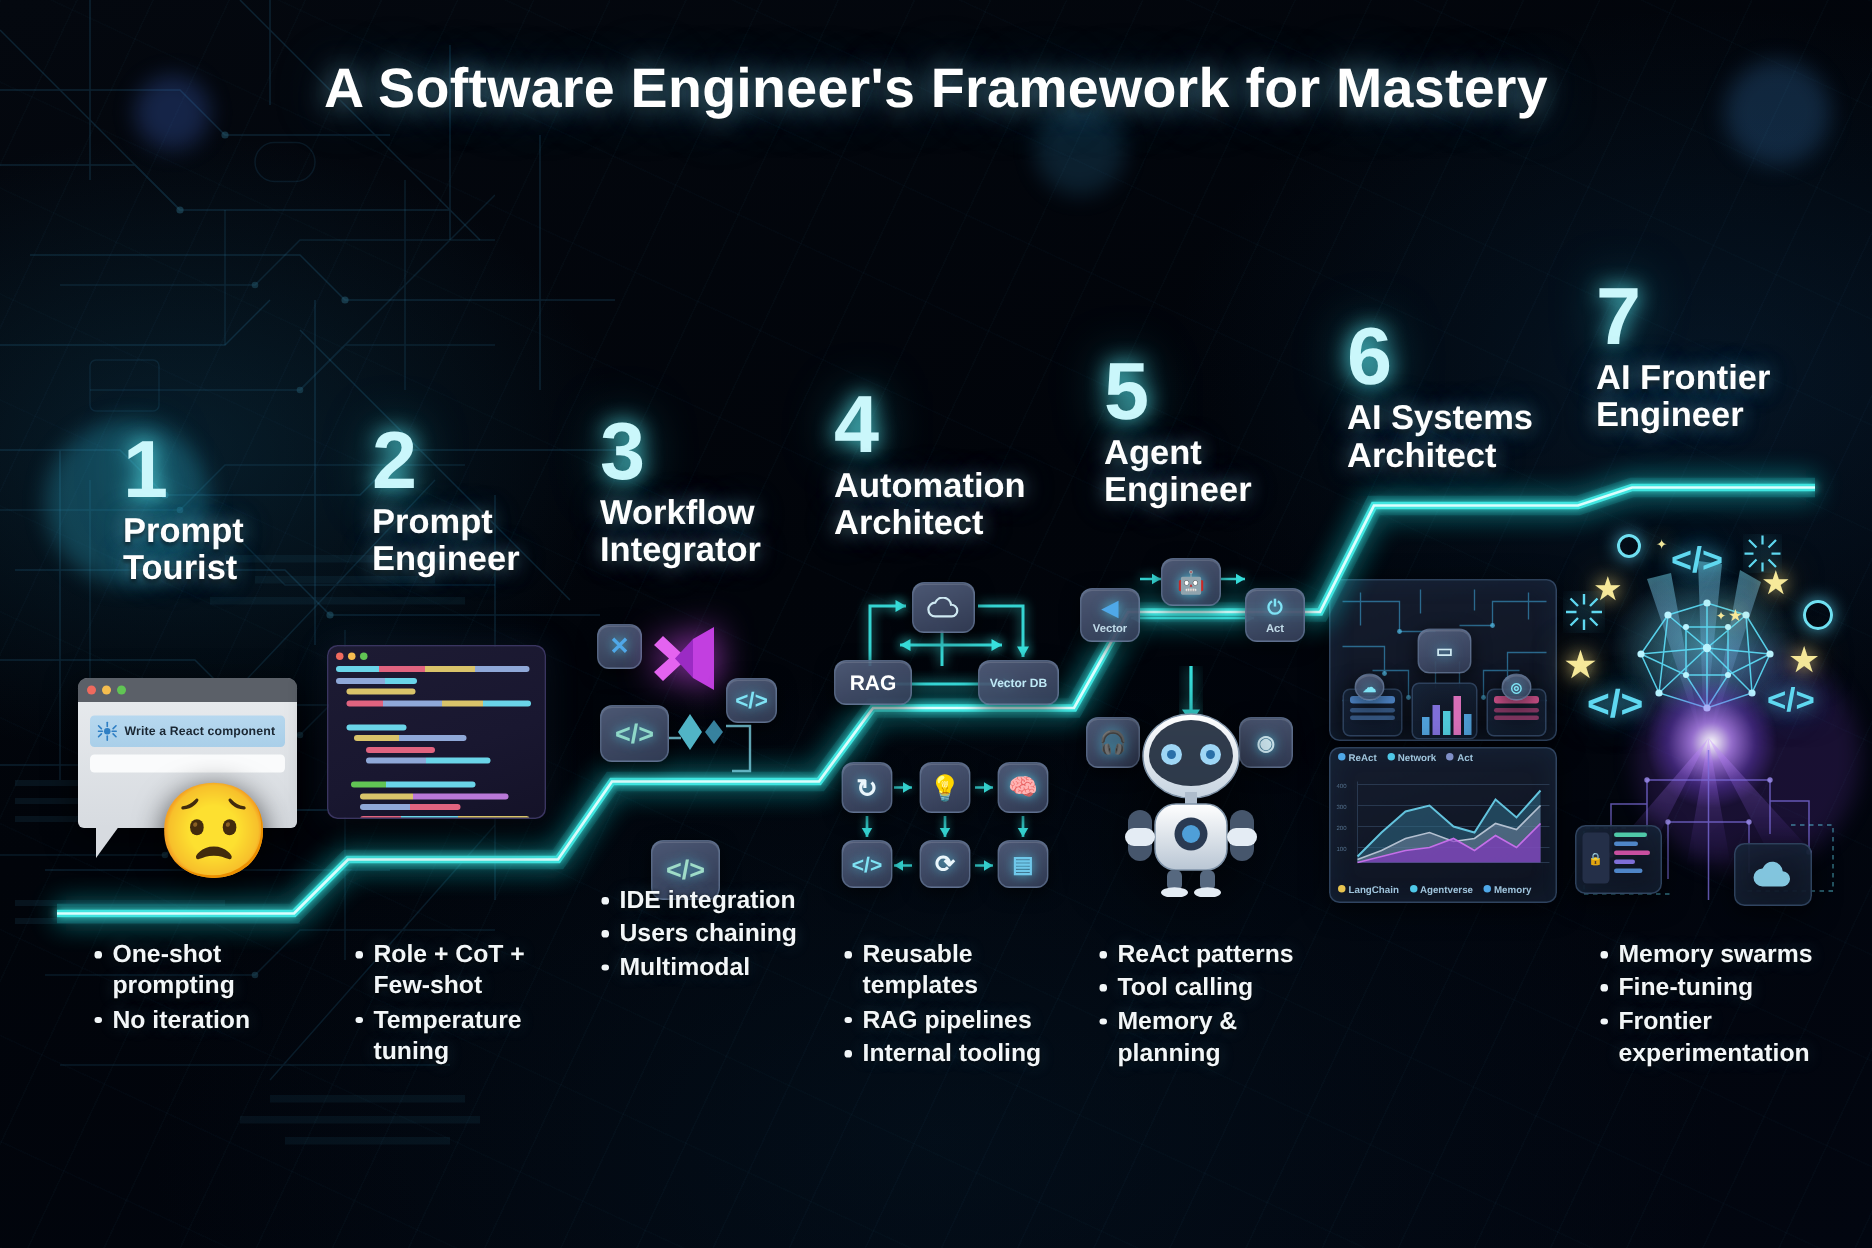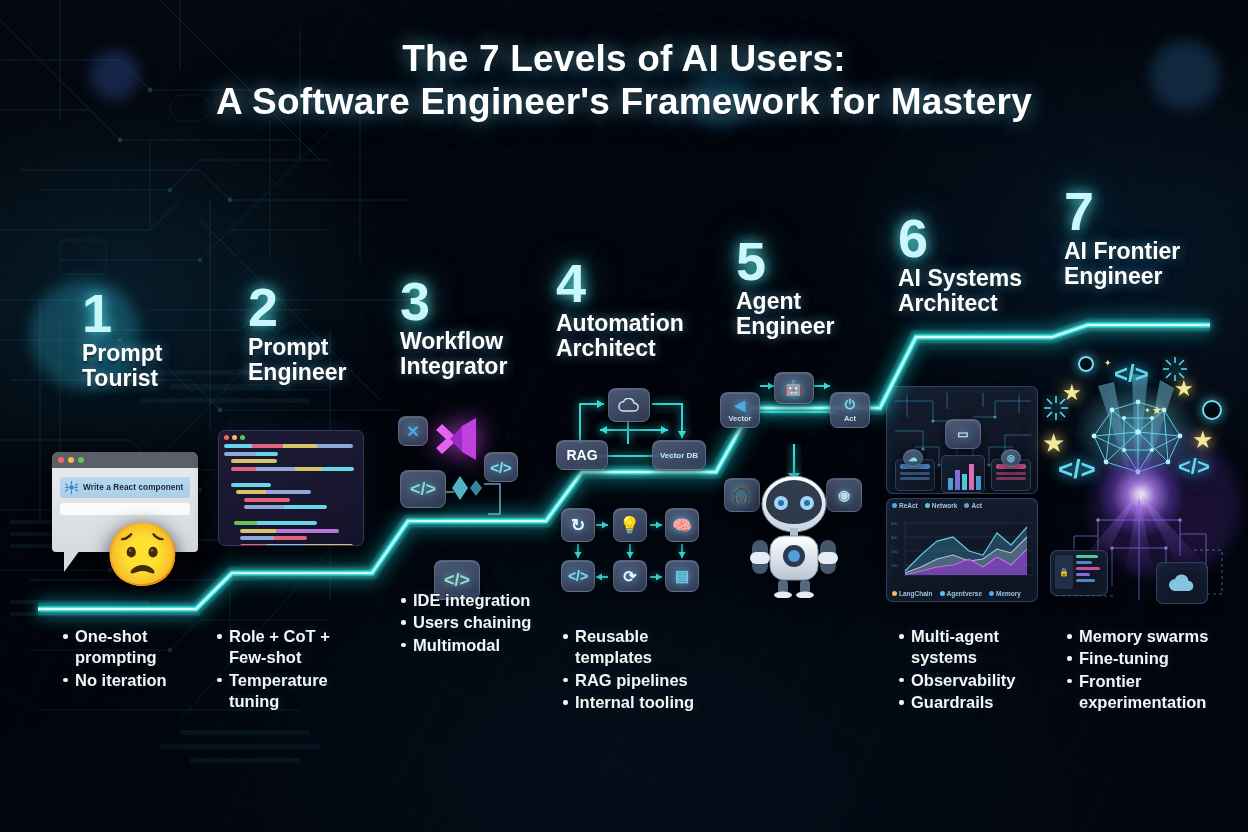--- a/index.html
+++ b/index.html
@@ -263,21 +263,20 @@
     </g>
   </svg>
 
   <div class="glowdot" style="left:30px;top:280px;width:110px;height:110px;background:rgba(48,175,205,.3);"></div>
   <div class="glowdot" style="left:90px;top:50px;width:50px;height:50px;background:rgba(70,110,220,.28);"></div>
   <div class="glowdot" style="left:690px;top:70px;width:60px;height:60px;background:rgba(50,140,190,.2);"></div>
   <div class="glowdot" style="left:1150px;top:40px;width:70px;height:70px;background:rgba(60,130,200,.25);"></div>
   <div class="glowdot" style="left:1090px;top:430px;width:150px;height:150px;background:rgba(120,60,200,.2);"></div>
 
   <div class="title-wrap">
-    <div class="title-line l1">The 7 Levels of AI Users:</div>
     <div class="title-line l2">A Software Engineer's Framework for Mastery</div>
   </div>
 
   <svg class="stair" viewBox="0 0 1248 832">
     <defs>
       <filter id="glowBig" x="-60%" y="-60%" width="220%" height="220%">
         <feGaussianBlur stdDeviation="9" result="b1"></feGaussianBlur>
         <feMerge>
             <feMergeNode in="b1"></feMergeNode>
             <feMergeNode in="b1"></feMergeNode>
@@ -366,21 +365,21 @@
         <div class="cl" style="width:0;height:5px"></div>
         <div class="cl" style="width:62%;margin-left:10px;background:linear-gradient(90deg,#61c554 0 28%,#6ad4e8 28% 100%)"></div>
         <div class="cl" style="width:74%;margin-left:16px;background:linear-gradient(90deg,#d9c36a 0 36%,#b978d8 36% 100%)"></div>
         <div class="cl" style="width:50%;margin-left:16px;background:linear-gradient(90deg,#8fa8d8 0 50%,#e0637f 50% 100%)"></div>
         <div class="cl" style="width:84%;margin-left:16px;background:linear-gradient(90deg,#e0637f 0 24%,#6ad4e8 24% 58%,#d9c36a 58% 100%)"></div>
 
       </div>
     </div>
   </div>
 
-  <ul class="bullets" style="left:216px; top:626px; width:152px;">
+  <ul class="bullets" style="left:236px; top:626px; width:152px;">
     <li>Role + CoT + Few-shot</li>
     <li>Temperature tuning</li>
   </ul>
 
   <div class="col" style="left:400px; top:276px; width:170px;">
     <div class="lvl-num">3</div>
     <div class="lvl-title">Workflow
 Integrator</div>
   </div>
 
@@ -564,20 +563,25 @@
     <rect x="16" y="72" width="16" height="34" rx="8" fill="#46566c"></rect>
     <rect x="84" y="72" width="16" height="34" rx="8" fill="#46566c"></rect>
     <rect x="14" y="84" width="20" height="12" rx="6" fill="#e4ecf4"></rect>
     <rect x="82" y="84" width="20" height="12" rx="6" fill="#e4ecf4"></rect>
     <rect x="42" y="112" width="10" height="14" rx="4" fill="#56687f"></rect>
     <rect x="64" y="112" width="10" height="14" rx="4" fill="#56687f"></rect>
     <ellipse cx="47" cy="127" rx="9" ry="3.5" fill="#e4ecf4"></ellipse>
     <ellipse cx="69" cy="127" rx="9" ry="3.5" fill="#e4ecf4"></ellipse>
   </svg>
 
+  <ul class="bullets" style="left:732px; top:626px; width:155px;">
+    <li>ReAct patterns</li>
+    <li>Tool calling</li>
+    <li>Memory &amp; planning</li>
+  </ul>
 
   <div class="col" style="left:898px; top:213px; width:180px;">
     <div class="lvl-num">6</div>
     <div class="lvl-title">AI Systems
 Architect</div>
   </div>
 
   <div class="panel" style="left:886px; top:386px; width:152px; height:108px;">
     <svg width="152" height="108" viewBox="0 0 152 108" style="position:absolute;left:0;top:0;">
       <g stroke="#3d9fd0" stroke-width=".9" fill="none" opacity=".6">
@@ -654,25 +658,20 @@
           <text x="4" y="52">100</text>
       </g>
     </svg>
     <div class="legend-row" style="position:absolute;bottom:4px;left:0;">
       <span><i class="lg-dot" style="background:#e8c44f"></i><b>LangChain</b></span>
       <span><i class="lg-dot" style="background:#4fc8e8"></i><b>Agentverse</b></span>
       <span><i class="lg-dot" style="background:#4fa8e8"></i><b>Memory</b></span>
     </div>
   </div>
 
-  <ul class="bullets" style="left:898px; top:626px; width:155px;">
-    <li>Multi-agent systems</li>
-    <li>Observability</li>
-    <li>Guardrails</li>
-  </ul>
 
   <div class="col" style="left:1064px; top:186px; width:180px;">
     <div class="lvl-num">7</div>
     <div class="lvl-title">AI Frontier
 Engineer</div>
   </div>
 
   <div class="art" style="left:1036px; top:352px; width:206px; height:256px;">
 
     <svg width="206" height="256" viewBox="0 0 206 256" style="position:absolute;left:0;top:0;">

